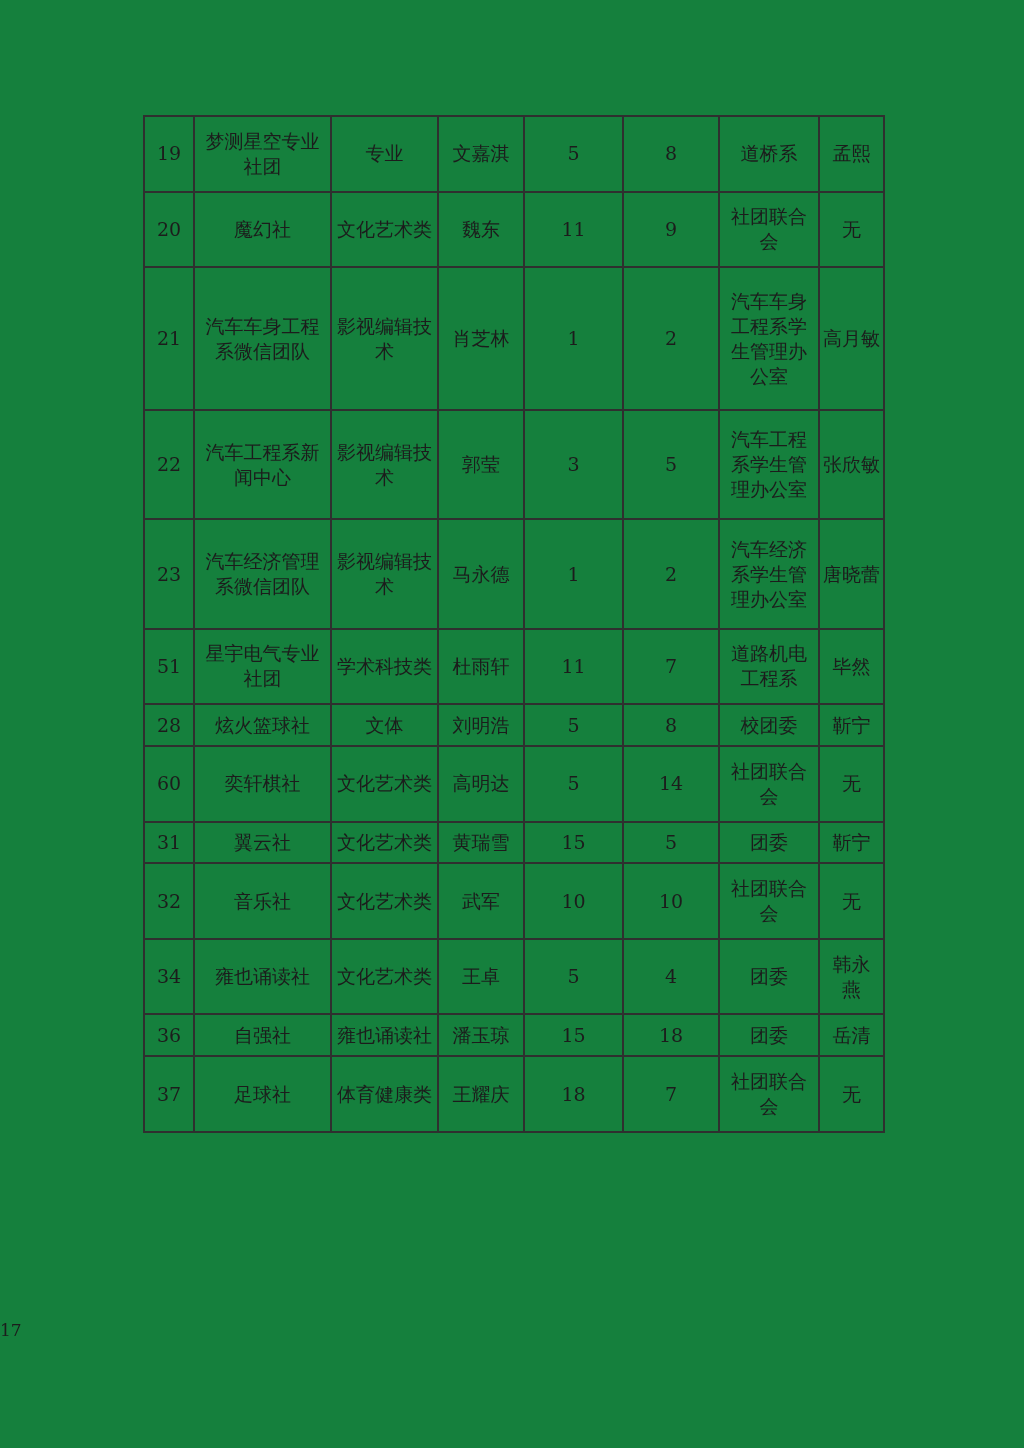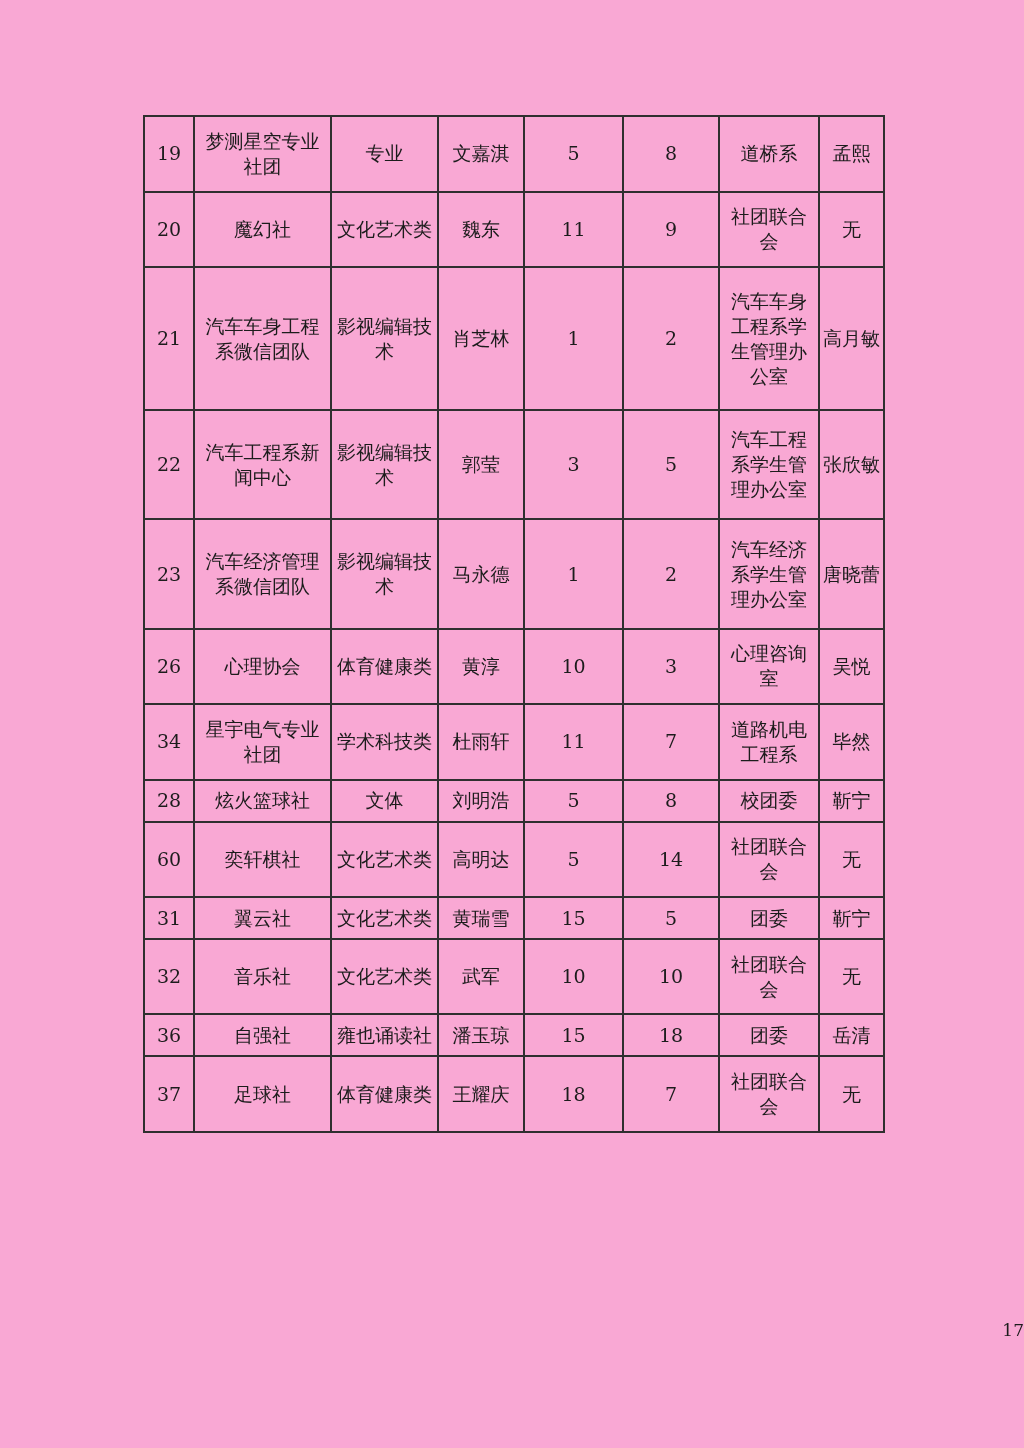--- a/index.html
+++ b/index.html
@@ -4,21 +4,21 @@
 <style>
   html, body {
     margin: 0;
     padding: 0;
     background: #ffffff;
   }
   .page {
     position: relative;
     width: 1024px;
     height: 1448px;
-    background: #f9a8d4;
+    background: #15803d;
     font-family: "DejaVu Serif", serif;
     overflow: hidden;
   }
   table.clubs-table {
     position: absolute;
     left: 143px;
     top: 115px;
     width: 740px;
     height: 1018px;
     border-collapse: collapse;
@@ -42,21 +42,21 @@
   col.c-president { width: 86px; }
   col.c-num1      { width: 99px; }
   col.c-num2      { width: 96px; }
   col.c-dept      { width: 100px; }
   col.c-advisor   { width: 65px; }
   .page-number {
     position: absolute;
     top: 1320px;
     left: 0;
     width: 100%;
-    text-align: right;
+    text-align: left;
     font-size: 17px;
     color: #1c1c1c;
     font-family: "DejaVu Serif", serif;
   }
 </style>
 </head>
 <body>
 
 <div class="page">
 
@@ -131,32 +131,21 @@
 术</td>
           <td>马永德</td>
           <td>1</td>
           <td>2</td>
           <td>汽车经济
 系学生管
 理办公室</td>
           <td>唐晓蕾</td>
         </tr>
         <tr>
-          <td>26</td>
-          <td>心理协会</td>
-          <td>体育健康类</td>
-          <td>黄淳</td>
-          <td>10</td>
-          <td>3</td>
-          <td>心理咨询
-室</td>
-          <td>吴悦</td>
-        </tr>
-        <tr>
-          <td>34</td>
+          <td>51</td>
           <td>星宇电气专业
 社团</td>
           <td>学术科技类</td>
           <td>杜雨轩</td>
           <td>11</td>
           <td>7</td>
           <td>道路机电
 工程系</td>
           <td>毕然</td>
         </tr>
@@ -196,20 +185,31 @@
           <td>音乐社</td>
           <td>文化艺术类</td>
           <td>武军</td>
           <td>10</td>
           <td>10</td>
           <td>社团联合
 会</td>
           <td>无</td>
         </tr>
         <tr>
+          <td>34</td>
+          <td>雍也诵读社</td>
+          <td>文化艺术类</td>
+          <td>王卓</td>
+          <td>5</td>
+          <td>4</td>
+          <td>团委</td>
+          <td>韩永
+燕</td>
+        </tr>
+        <tr>
           <td>36</td>
           <td>自强社</td>
           <td>雍也诵读社</td>
           <td>潘玉琼</td>
           <td>15</td>
           <td>18</td>
           <td>团委</td>
           <td>岳清</td>
         </tr>
         <tr>

